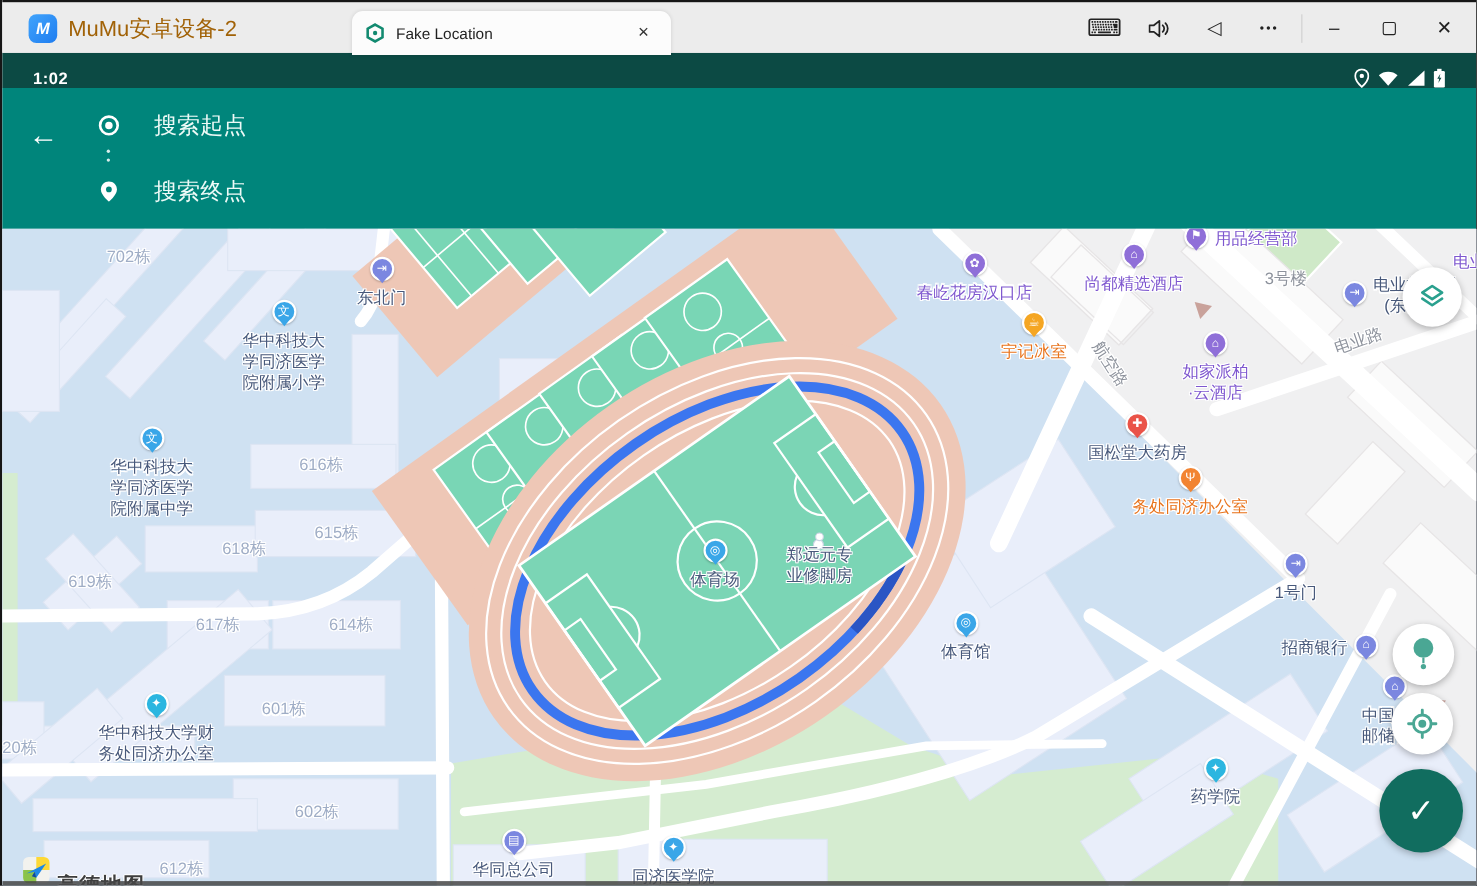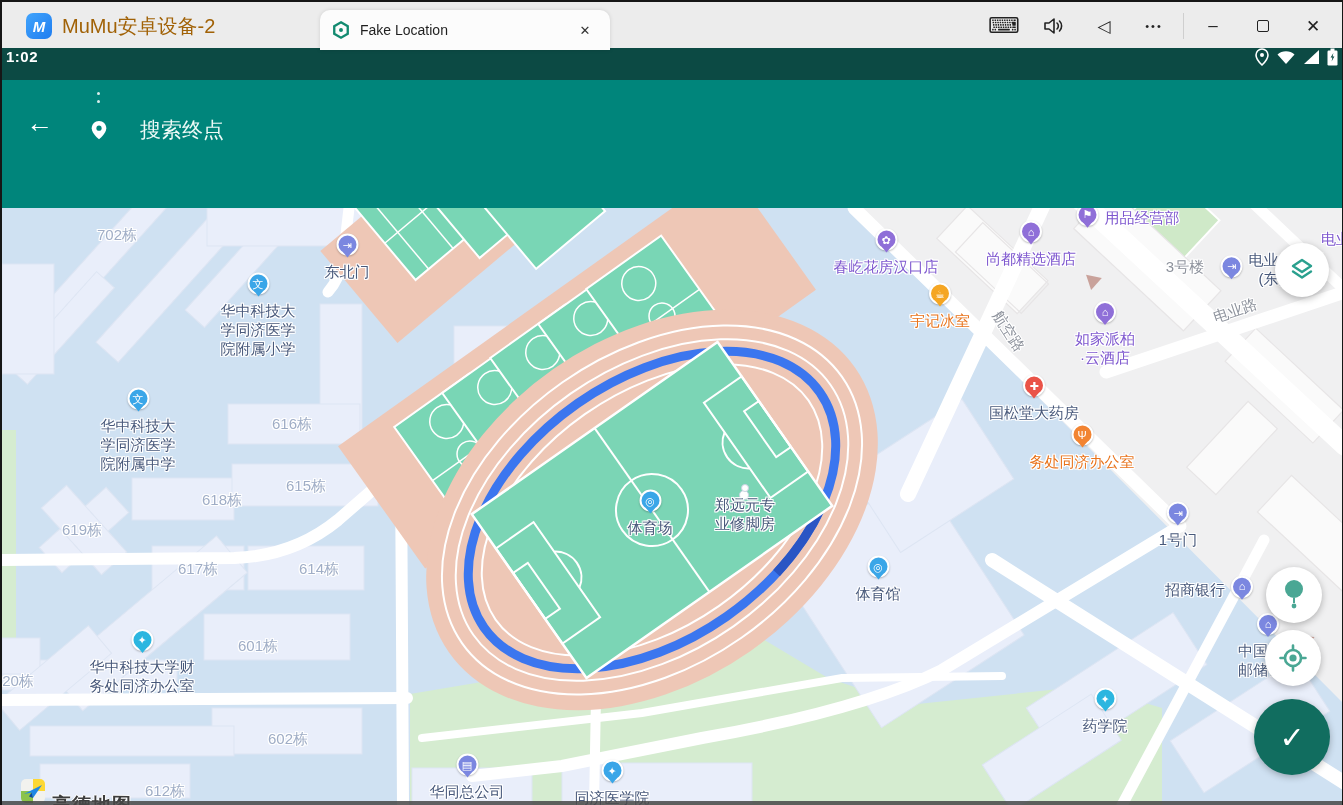--- a/index.html
+++ b/index.html
@@ -21,22 +21,22 @@
   .tab-label { font-size:14px; color:#1f1f1f; flex:1; }
   .tab-close { width:26px; height:26px; display:flex; align-items:center; justify-content:center;
                font-size:13px; color:#333; border-radius:5px; cursor:pointer; }
   .tb-controls { position:absolute; right:4px; top:0; height:48px; display:flex; align-items:center; }
   .tb-btn { width:50px; height:48px; display:flex; align-items:center; justify-content:center;
             color:#222; font-size:17px; }
   .tb-sep { width:1px; height:26px; background:#cfcfcf; margin:0 4px; }
   .max-box { width:12px; height:12px; border:1.6px solid #222; border-radius:2px; }
 
   
-  .statusbar { height:32px; background:#0c4a44; display:flex; align-items:flex-start; justify-content:space-between;
-               padding:0 4px;gap:30px; }
+  .statusbar { height:32px; background:#0c4a44; display:flex; align-items:flex-end; justify-content:space-between;
+               padding:0 28px;gap:30px; }
   .sb-time { color:#fff; font-size:15px; font-weight:bold; letter-spacing:.5px; }
   .sb-icons { display:flex; align-items:center; gap:7px; }
 
   
   .appheader { height:128px; background:#00857b; position:relative; }
   .back-arrow { position:absolute; left:24px; top:30px; color:#fff; font-size:27px; line-height:27px; }
   .search-col { position:absolute; left:86px; top:12px; }
   .search-row { display:flex; align-items:center; gap:30px; height:44px; }
   .search-text { color:#edfaf7; font-size:21px; }
   .route-dots { height:16px; margin-left:9px; display:flex; flex-direction:column; gap:5px; }
@@ -140,20 +140,27 @@
         <rect x="3.5" y="0.5" width="4" height="2.5" fill="#fff"></rect>
         <rect x="0.5" y="2.5" width="10" height="15" rx="1.2" fill="#fff"></rect>
         <path d="M6.4,5 L3.6,9.6 L5.4,9.6 L4.6,13.5 L7.4,8.6 L5.6,8.6 z" fill="#0c4a44"></path>
       </svg>
     </span>
   </div>
 
   <div class="appheader">
     <span class="back-arrow">←</span>
     <div class="search-col">
+      <div class="search-row">
+        <svg width="22" height="22" viewBox="0 0 22 22">
+          <circle cx="11" cy="11" r="8" fill="none" stroke="#fff" stroke-width="2.4"></circle>
+          <circle cx="11" cy="11" r="3.4" fill="#fff"></circle>
+        </svg>
+        <span class="search-text">搜索起点</span>
+      </div>
       <div class="route-dots">
           <i></i>
           <i></i>
         </div>
       <div class="search-row">
         <svg width="22" height="22" viewBox="0 0 22 22">
           <path d="M11,2 C6.9,2 3.7,5.2 3.7,9.3 c0,5.2 7.3,11 7.3,11 s7.3,-5.8 7.3,-11 C18.3,5.2 15.1,2 11,2 z" fill="#fff"></path>
           <circle cx="11" cy="9.2" r="2.6" fill="#00857b"></circle>
         </svg>
         <span class="search-text">搜索终点</span>
@@ -486,21 +493,21 @@
           </div>
         </div>
         <div class="map-label purple" style="left: 1140px; top: 9px;">
           <div class="pin pin-left" style="background: rgb(143, 111, 216); --pc: #8f6fd8;">
             <span>⚑</span>
           </div>
           <div class="lines">
             <div>用品经营部</div>
           </div>
         </div>
-        <div class="map-label roadlbl" style="left: 1167px; top: 58px; margin-left: 16px;">
+        <div class="map-label roadlbl" style="left: 1167px; top: 46px;">
           <div class="lines">
             <div>3号楼</div>
           </div>
         </div>
         <div class="map-label dark" style="left: 1284px; top: 61px;">
           <div class="pin pin-left" style="background: rgb(123, 135, 224); --pc: #7b87e0;">
             <span>⇥</span>
           </div>
           <div class="lines">
             <div>电业村小区</div>

